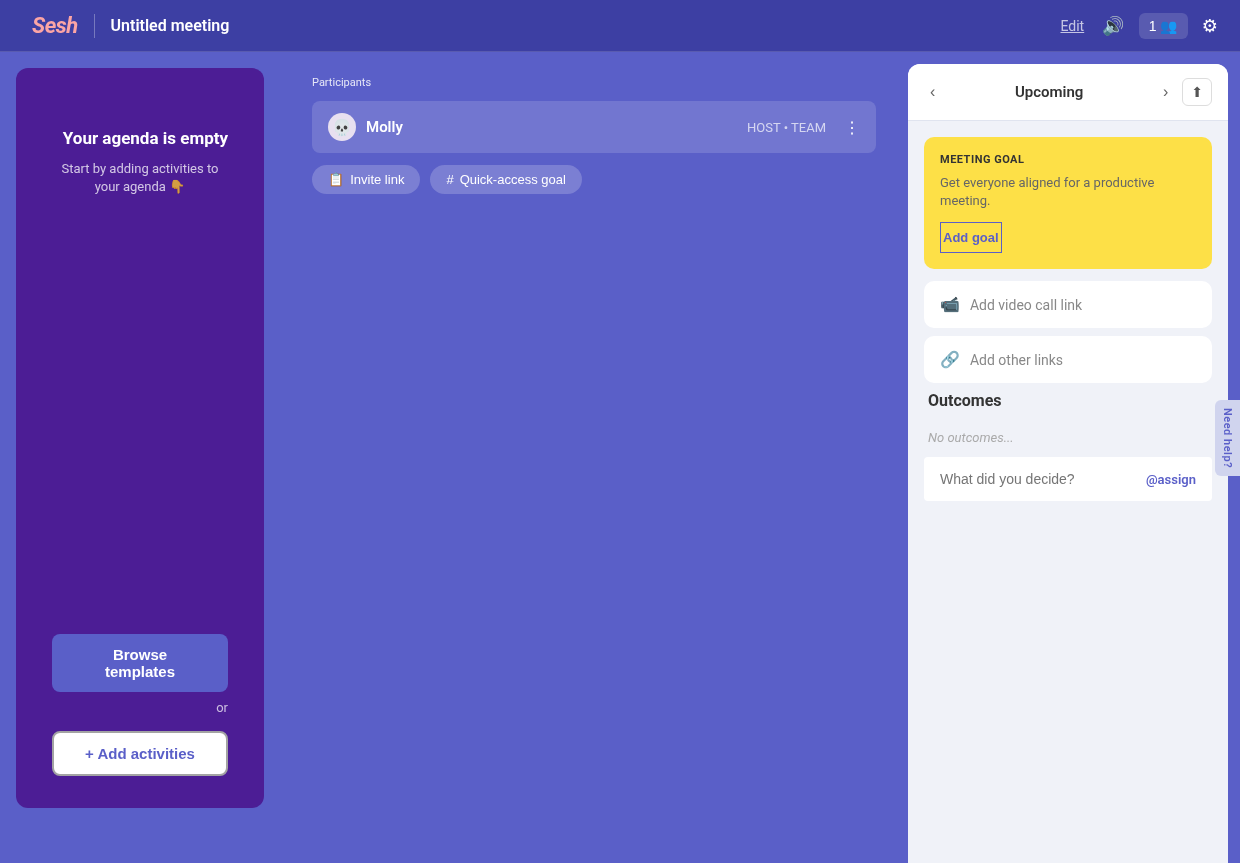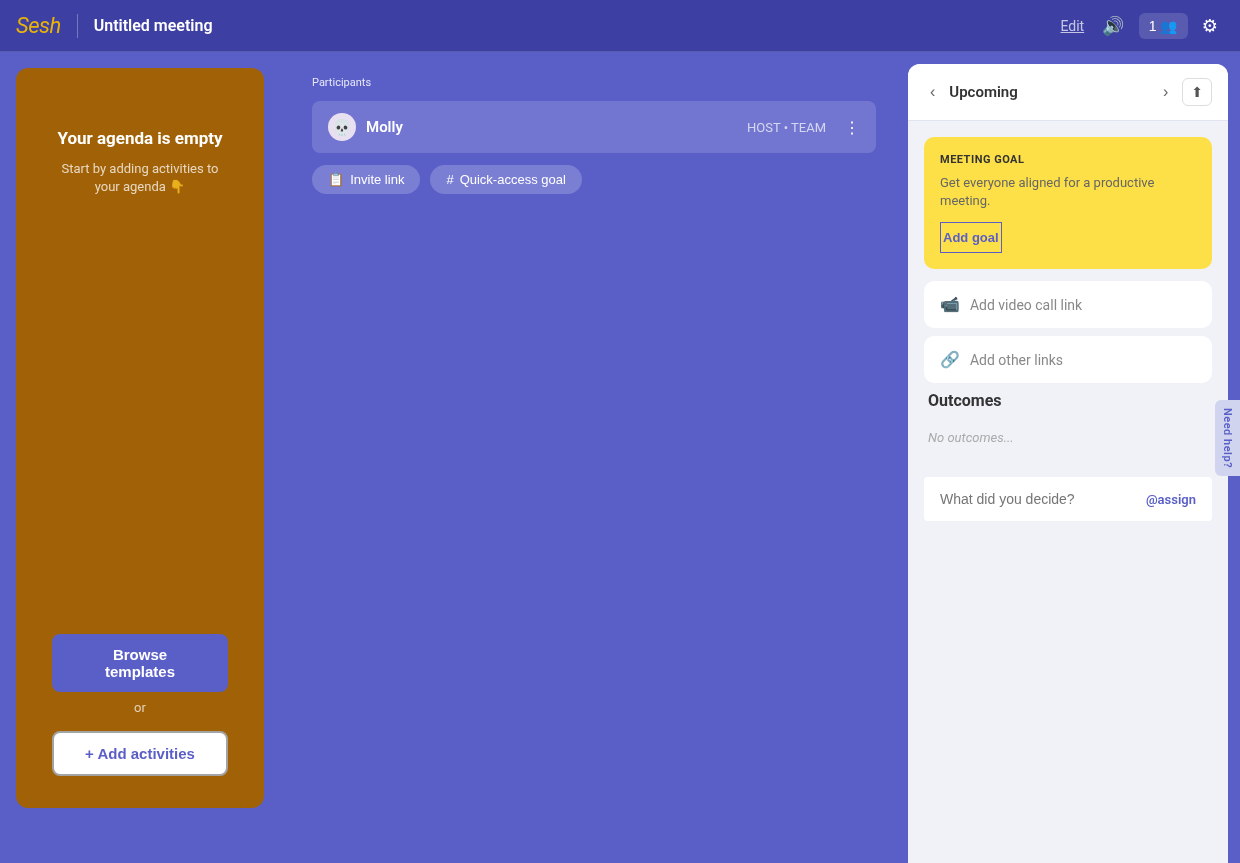--- a/index.html
+++ b/index.html
@@ -9,25 +9,26 @@
     .header {
       background: #3d3fa3;
       height: 52px;
       display: flex;
       align-items: center;
       padding: 0 16px;
       gap: 12px;
       border-bottom: 1px solid rgba(255,255,255,0.15);
     }
     .header-logo {
-      color: #eab308;
+      color: #fca5a5;
       font-size: 22px;
-      font-weight: 400;
+      font-weight: 700;
       font-style: italic;
       letter-spacing: -0.5px;
+      margin-left: 16px;
     }
     .header-divider {
       width: 1px;
       height: 24px;
       background: rgba(255,255,255,0.3);
       margin: 0 4px;
     }
     .header-title {
       color: white;
       font-size: 16px;
@@ -78,26 +79,26 @@
       background: #5a5fc8;
     }
 
     
     .left-panel {
       width: 280px;
       padding: 16px;
       flex-shrink: 0;
     }
     .agenda-empty-card {
-      background: #a16207;
+      background: #4c1d95;
       border-radius: 12px;
       padding: 32px 36px;
       display: flex;
       flex-direction: column;
-      align-items: center;
+      align-items: flex-end;
       text-align: center;
       height: 740px;
       justify-content: flex-start;
       padding-top: 60px;
     }
     .agenda-empty-title {
       color: white;
       font-size: 17px;
       font-weight: 700;
       margin-bottom: 12px;
@@ -233,21 +234,21 @@
       cursor: pointer;
       font-size: 16px;
       padding: 4px 6px;
       border-radius: 4px;
     }
     .upcoming-label {
       font-size: 15px;
       font-weight: 600;
       color: #333;
       flex: 1;
-      text-align: left;
+      text-align: center;
     }
     .share-btn {
       background: transparent;
       border: 1px solid #ddd;
       border-radius: 6px;
       padding: 5px 8px;
       cursor: pointer;
       color: #555;
       font-size: 14px;
     }
@@ -312,21 +313,21 @@
       font-weight: 700;
       color: #333;
       margin-bottom: 12px;
       padding: 0 4px;
     }
     .no-outcomes {
       font-size: 13px;
       color: #aaa;
       font-style: italic;
       padding: 8px 4px;
-      margin-bottom: 24px;
+      margin-bottom: 4px;
     }
     .outcome-input-row {
       background: white;
       border-radius: 4px;
       padding: 14px 16px;
       display: flex;
       align-items: center;
       gap: 8px;
     }
     .outcome-input {

